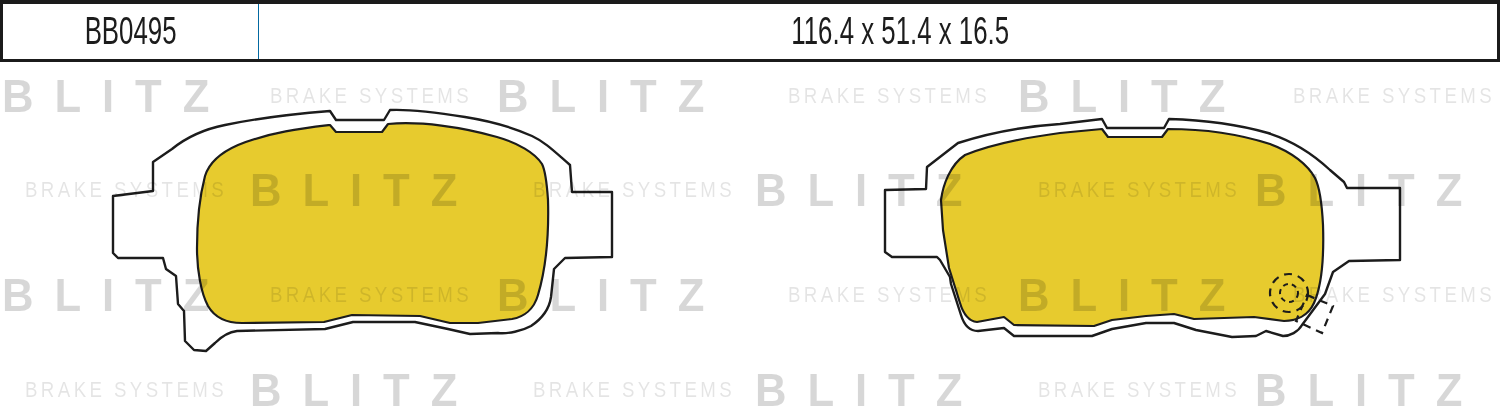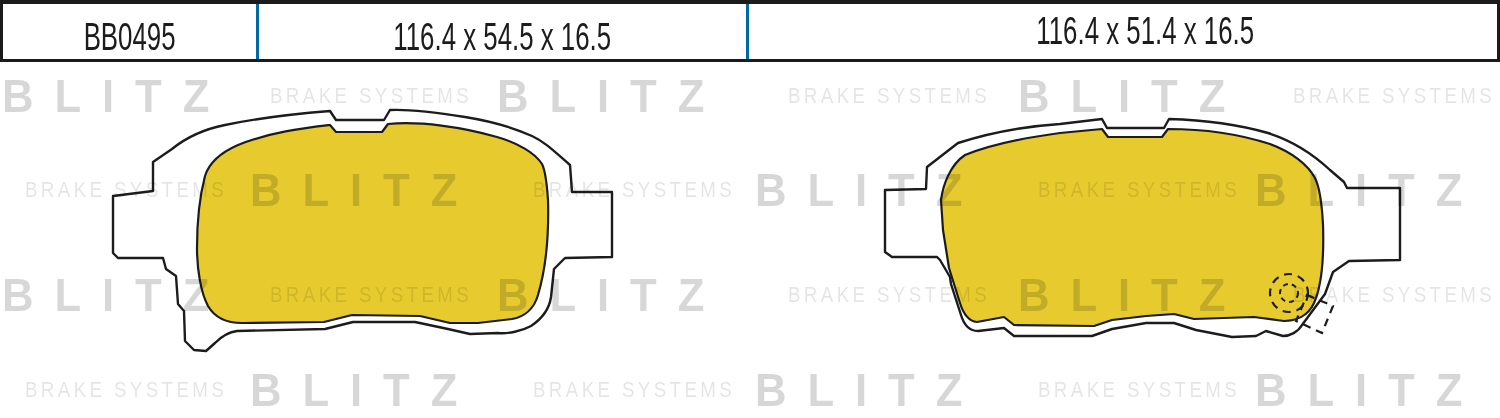--- a/index.html
+++ b/index.html
@@ -12,21 +12,21 @@
   #spec-header{
     position:absolute;left:0;top:0;width:1500px;height:62px;
     background:#ffffff;z-index:30;display:flex;box-sizing:border-box;
     border-top:4px solid #1b1b1b;border-bottom:3px solid #1b1b1b;
     border-left:3px solid #1b1b1b;border-right:3px solid #1b1b1b;
   }
   .spec-cell{
     display:flex;align-items:center;justify-content:center;
     box-sizing:border-box;height:100%;
   }
-  .spec-cell.divider{border-right:3px solid #0369a1;align-items:flex-end;}
+  .spec-cell.divider{border-right:1px solid #0369a1;}
   .spec-text{
     display:inline-block;font-size:38px;font-weight:400;color:#1c1c1c;
     transform:scaleX(0.68);transform-origin:center center;white-space:nowrap;
     letter-spacing:0px;
   }
   #cell-part{flex:0 0 256px;}
   #cell-dim-left{flex:0 0 490px;}
   #cell-dim-right{flex:1 1 auto;padding-left:45px;}
   
   #wm{position:absolute;left:0;top:0;width:1500px;height:324px;z-index:20;pointer-events:none;}
@@ -125,21 +125,18 @@
       <span class="wm-tagline" style="left: 533px; top: 390px;">BRAKE SYSTEMS</span>
       <span class="wm-brand" style="left: 755px; top: 390px;">BLITZ</span>
       <span class="wm-tagline" style="left: 1038px; top: 390px;">BRAKE SYSTEMS</span>
       <span class="wm-brand" style="left: 1255px; top: 390px;">BLITZ</span>
     </div>
 
   <div id="spec-header">
     <div class="spec-cell divider" id="cell-part">
       <span class="spec-text">BB0495</span>
     </div>
-    <div class="spec-cell divider" id="cell-dim-left">
-      <span class="spec-text">116.4 x 54.5 x 16.5</span>
-    </div>
     <div class="spec-cell" id="cell-dim-right">
       <span class="spec-text">116.4 x 51.4 x 16.5</span>
     </div>
   </div>
 
 </div>
 
 </body></html>

